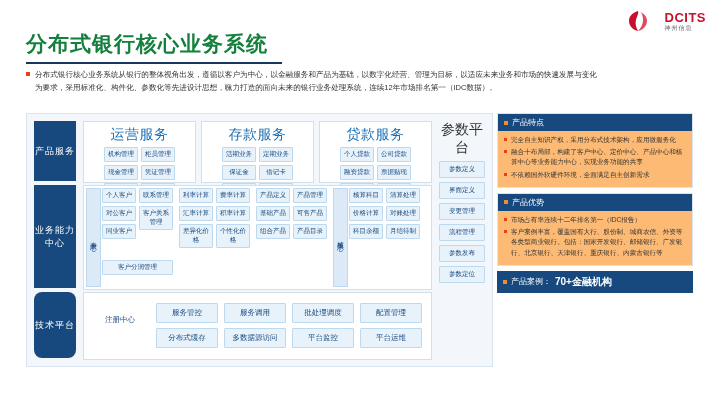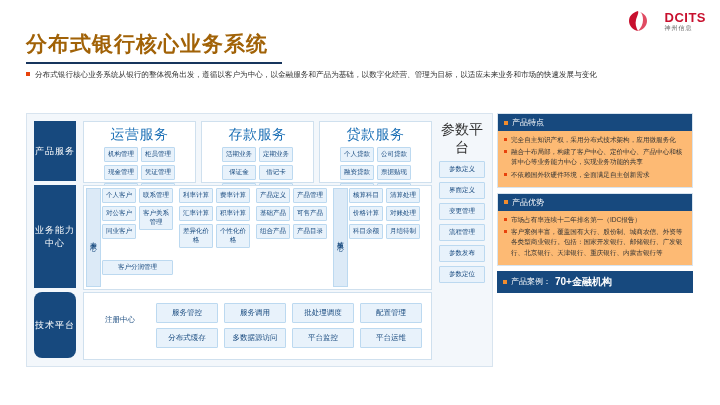--- a/index.html
+++ b/index.html
@@ -6,21 +6,21 @@
   body{width:720px;height:405px;background:#ffffff;font-family:"Liberation Sans",sans-serif;overflow:hidden;}
   .page{position:relative;width:720px;height:405px;}
 
   
   .logo{position:absolute;top:10px;right:14px;display:flex;align-items:center;gap:16px;}
   .logo-mark{width:22px;height:22px;position:relative;}
   .logo-text{line-height:1;}
   .logo-main{font-size:13px;font-weight:bold;color:#c8102e;letter-spacing:.5px;}
   .logo-sub{font-size:6px;color:#555;letter-spacing:1px;margin-top:1px;}
 
-  .title{position:absolute;left:26px;top:30px;font-size:21px;font-weight:bold;color:#a16207;letter-spacing:1px;}
+  .title{position:absolute;left:26px;top:30px;font-size:21px;font-weight:bold;color:#15803d;letter-spacing:1px;}
   .title-rule{position:absolute;left:26px;top:62px;width:256px;height:2px;background:#17355d;}
 
   .intro{position:absolute;left:26px;top:68px;width:664px;font-size:7.6px;color:#333;line-height:1.75;}
   .intro-row{display:flex;align-items:flex-start;}
   .bullet-sq{width:4px;height:4px;background:#e8420c;margin:4px 5px 0 0;flex:none;transform:rotate(0deg);}
 
   
   .diagram{position:absolute;left:26px;top:113px;width:465px;height:252px;background:#f3f7fb;border:1px solid #d8e4ef;}
   .right-col{position:absolute;left:497px;top:113px;width:196px;}
 
@@ -77,20 +77,23 @@
   </div>
 
   <div class="title">分布式银行核心业务系统</div>
   <div class="title-rule"></div>
 
   <div class="intro">
     <div class="intro-row">
       <span class="bullet-sq"></span>
       <span>分布式银行核心业务系统从银行的整体视角出发，遵循以客户为中心，以金融服务和产品为基础，以数字化经营、管理为目标，以适应未来业务和市场的快速发展与变化</span>
     </div>
+    <div class="intro-row" style="padding-left:9px;">
+      <span>为要求，采用标准化、构件化、参数化等先进设计思想，魄力打造的面向未来的银行业务处理系统，连续12年市场排名第一（IDC数据）。</span>
+    </div>
   </div>
 
   <div class="diagram">
 
     <div class="vlabel v1">产品服务</div>
     <div class="vlabel v2">业务能力中心</div>
     <div class="vlabel v3">技术平台</div>
 
     <div class="grp" style="left:56px;top:7px;width:111px;height:60px;">
       <div class="grp-title">运营服务</div>

